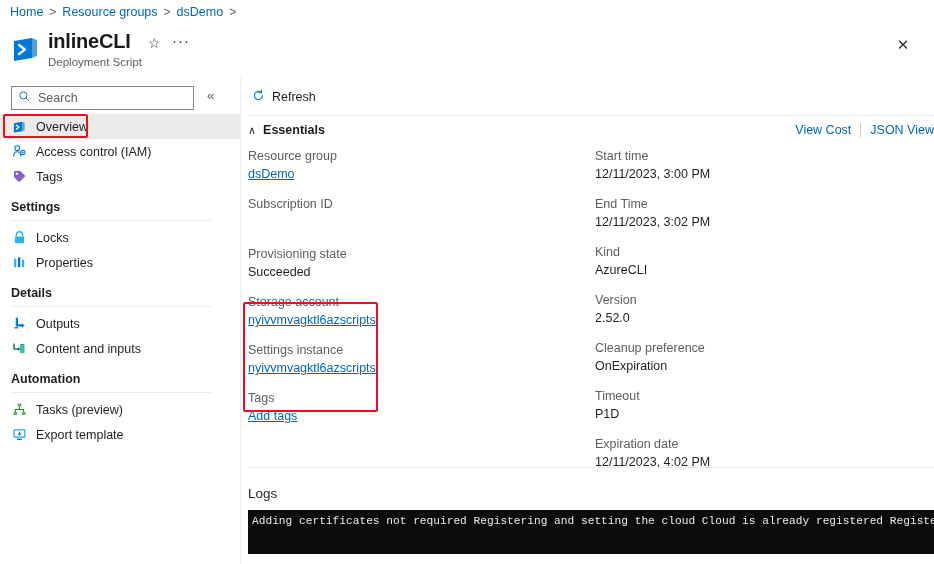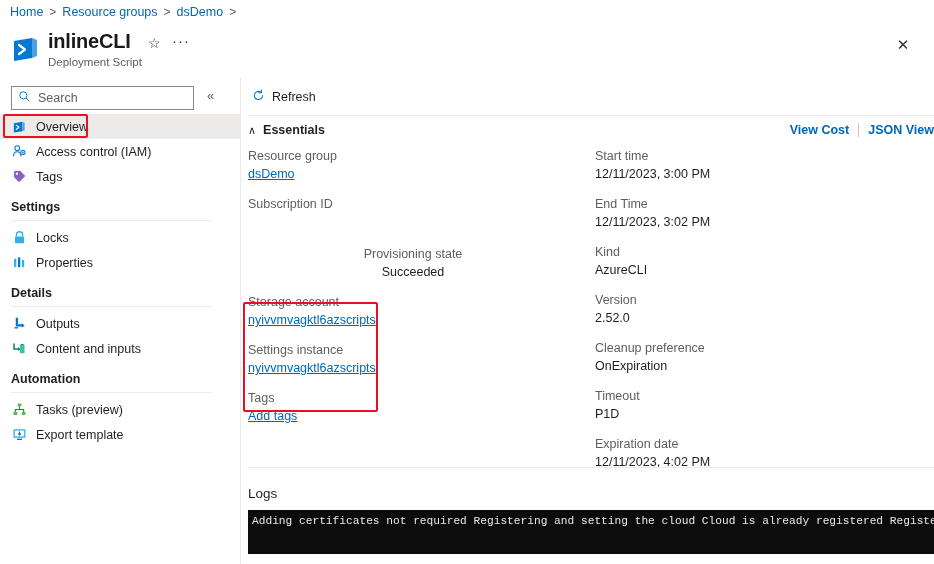--- a/index.html
+++ b/index.html
@@ -130,21 +130,21 @@
   }
   .essentials-title {
     display: flex; align-items: center; gap: 7px;
     font-size: 12.5px; font-weight: 600; color: #201f1e; cursor: pointer;
   }
   .chev-up { font-size: 11px; font-weight: 400; }
   .essentials-links {
     margin-left: auto; display: flex; align-items: center; gap: 9px;
     font-size: 12.5px;
   }
-  .essentials-links a { color: #0067b8; text-decoration: none; cursor: pointer; font-weight: bold; }
+  .essentials-links a { color: #0067b8; text-decoration: none; cursor: pointer; }
   .link-div { width: 1px; height: 14px; background: #c8c6c4; }
 
   
   .ess-grid {
     position: absolute; left: 0; top: 65px; width: 686px;
   }
   .ess-col { position: absolute; top: 0; }
   .ess-col.left { left: 0; width: 330px; }
   .ess-col.right { left: 347px; width: 330px; }
   .ess-field { margin-bottom: 12px; }
@@ -370,21 +370,21 @@
 
       <div class="ess-col left">
         <div class="ess-field">
           <div class="ess-label">Resource group</div>
           <div class="ess-value link">dsDemo</div>
         </div>
         <div class="ess-field">
           <div class="ess-label">Subscription ID</div>
           <div class="ess-value empty"></div>
         </div>
-        <div class="ess-field" style="margin-top:14px;text-align:center;">
+        <div class="ess-field" style="margin-top:14px;">
           <div class="ess-label">Provisioning state</div>
           <div class="ess-value">Succeeded</div>
         </div>
         <div class="ess-field">
           <div class="ess-label">Storage account</div>
           <div class="ess-value link">nyivvmvagktl6azscripts</div>
         </div>
         <div class="ess-field">
           <div class="ess-label">Settings instance</div>
           <div class="ess-value link">nyivvmvagktl6azscripts</div>

